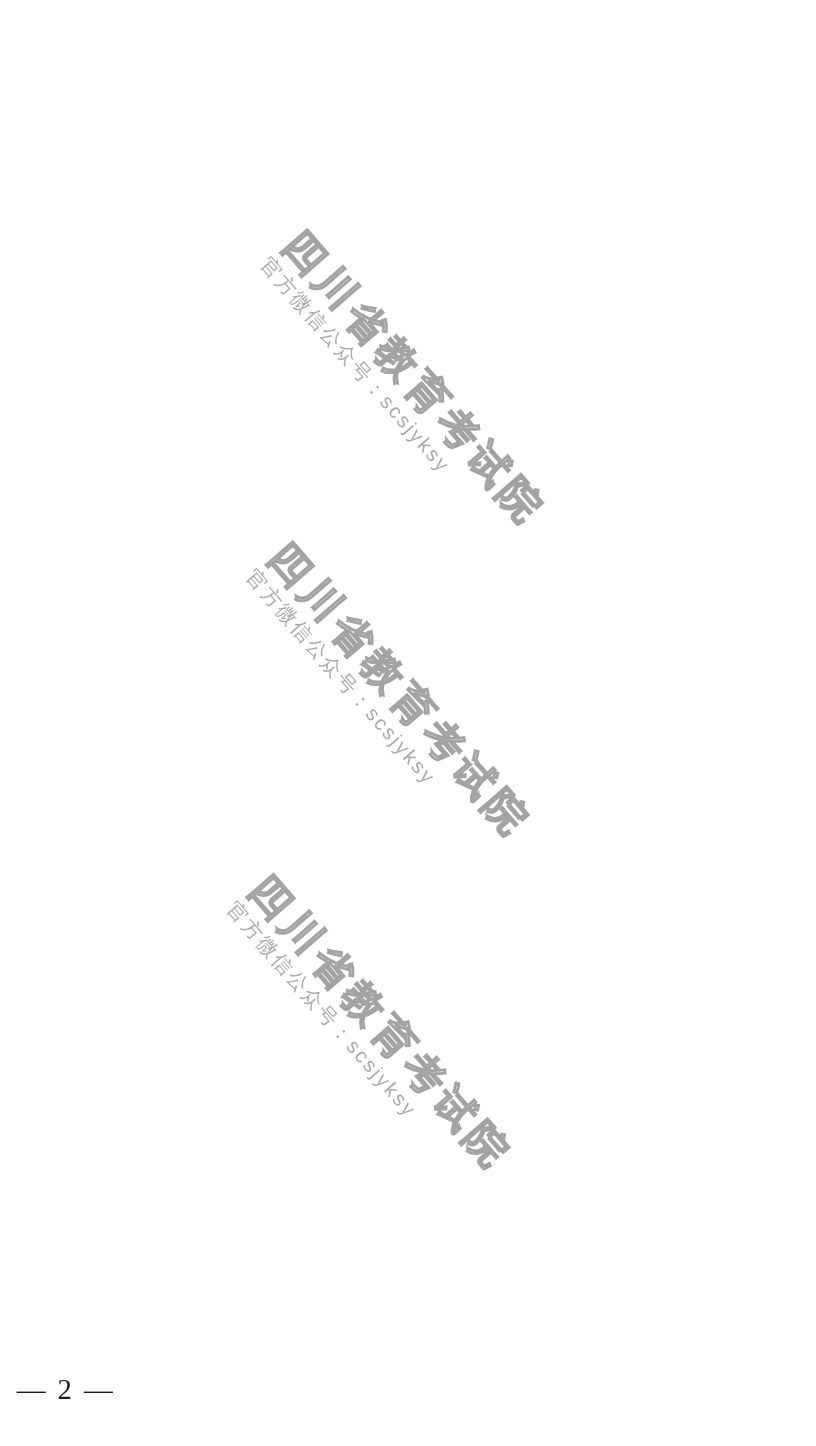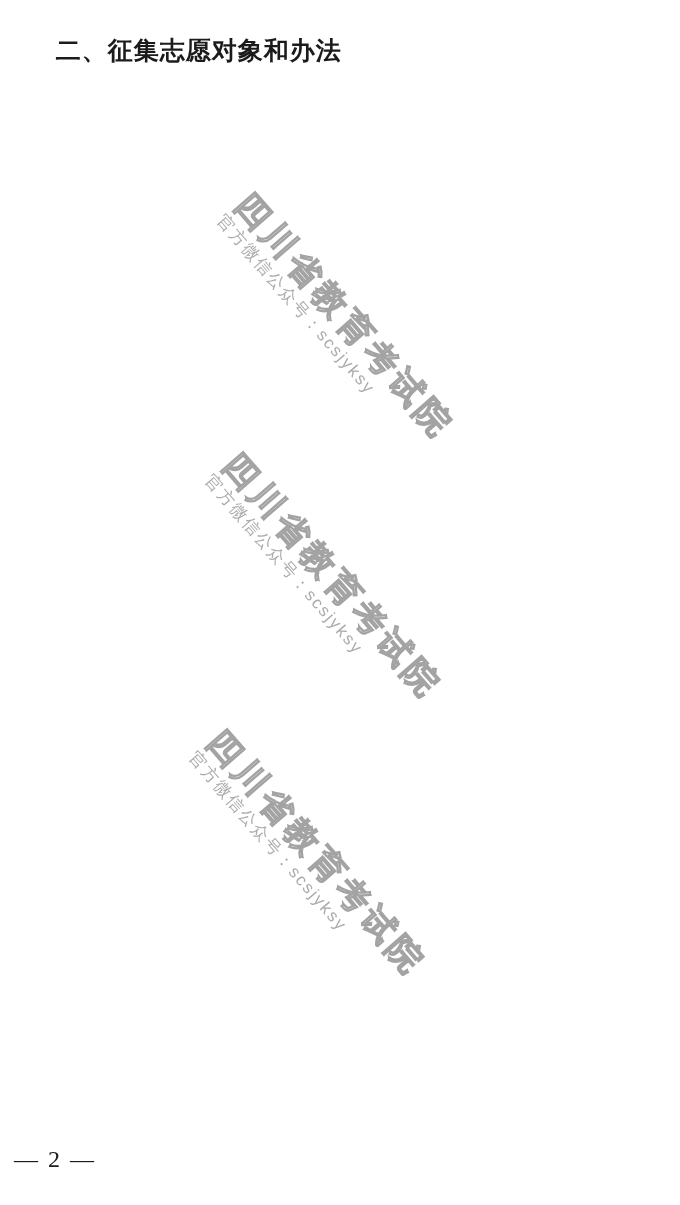--- a/index.html
+++ b/index.html
@@ -90,16 +90,15 @@
 <div class="watermark wm-2">
   <div class="wm-title">四川省教育考试院</div>
   <div class="wm-sub">官方微信公众号：scsjyksy</div>
 </div>
 <div class="watermark wm-3">
   <div class="wm-title">四川省教育考试院</div>
   <div class="wm-sub">官方微信公众号：scsjyksy</div>
 </div>
 
 <div class="content">
-  <h2 class="heading">二、征集志愿对象和办法</h2>
 </div>
 
 <div class="page-number">— 2 —</div>
 
 </body></html>

